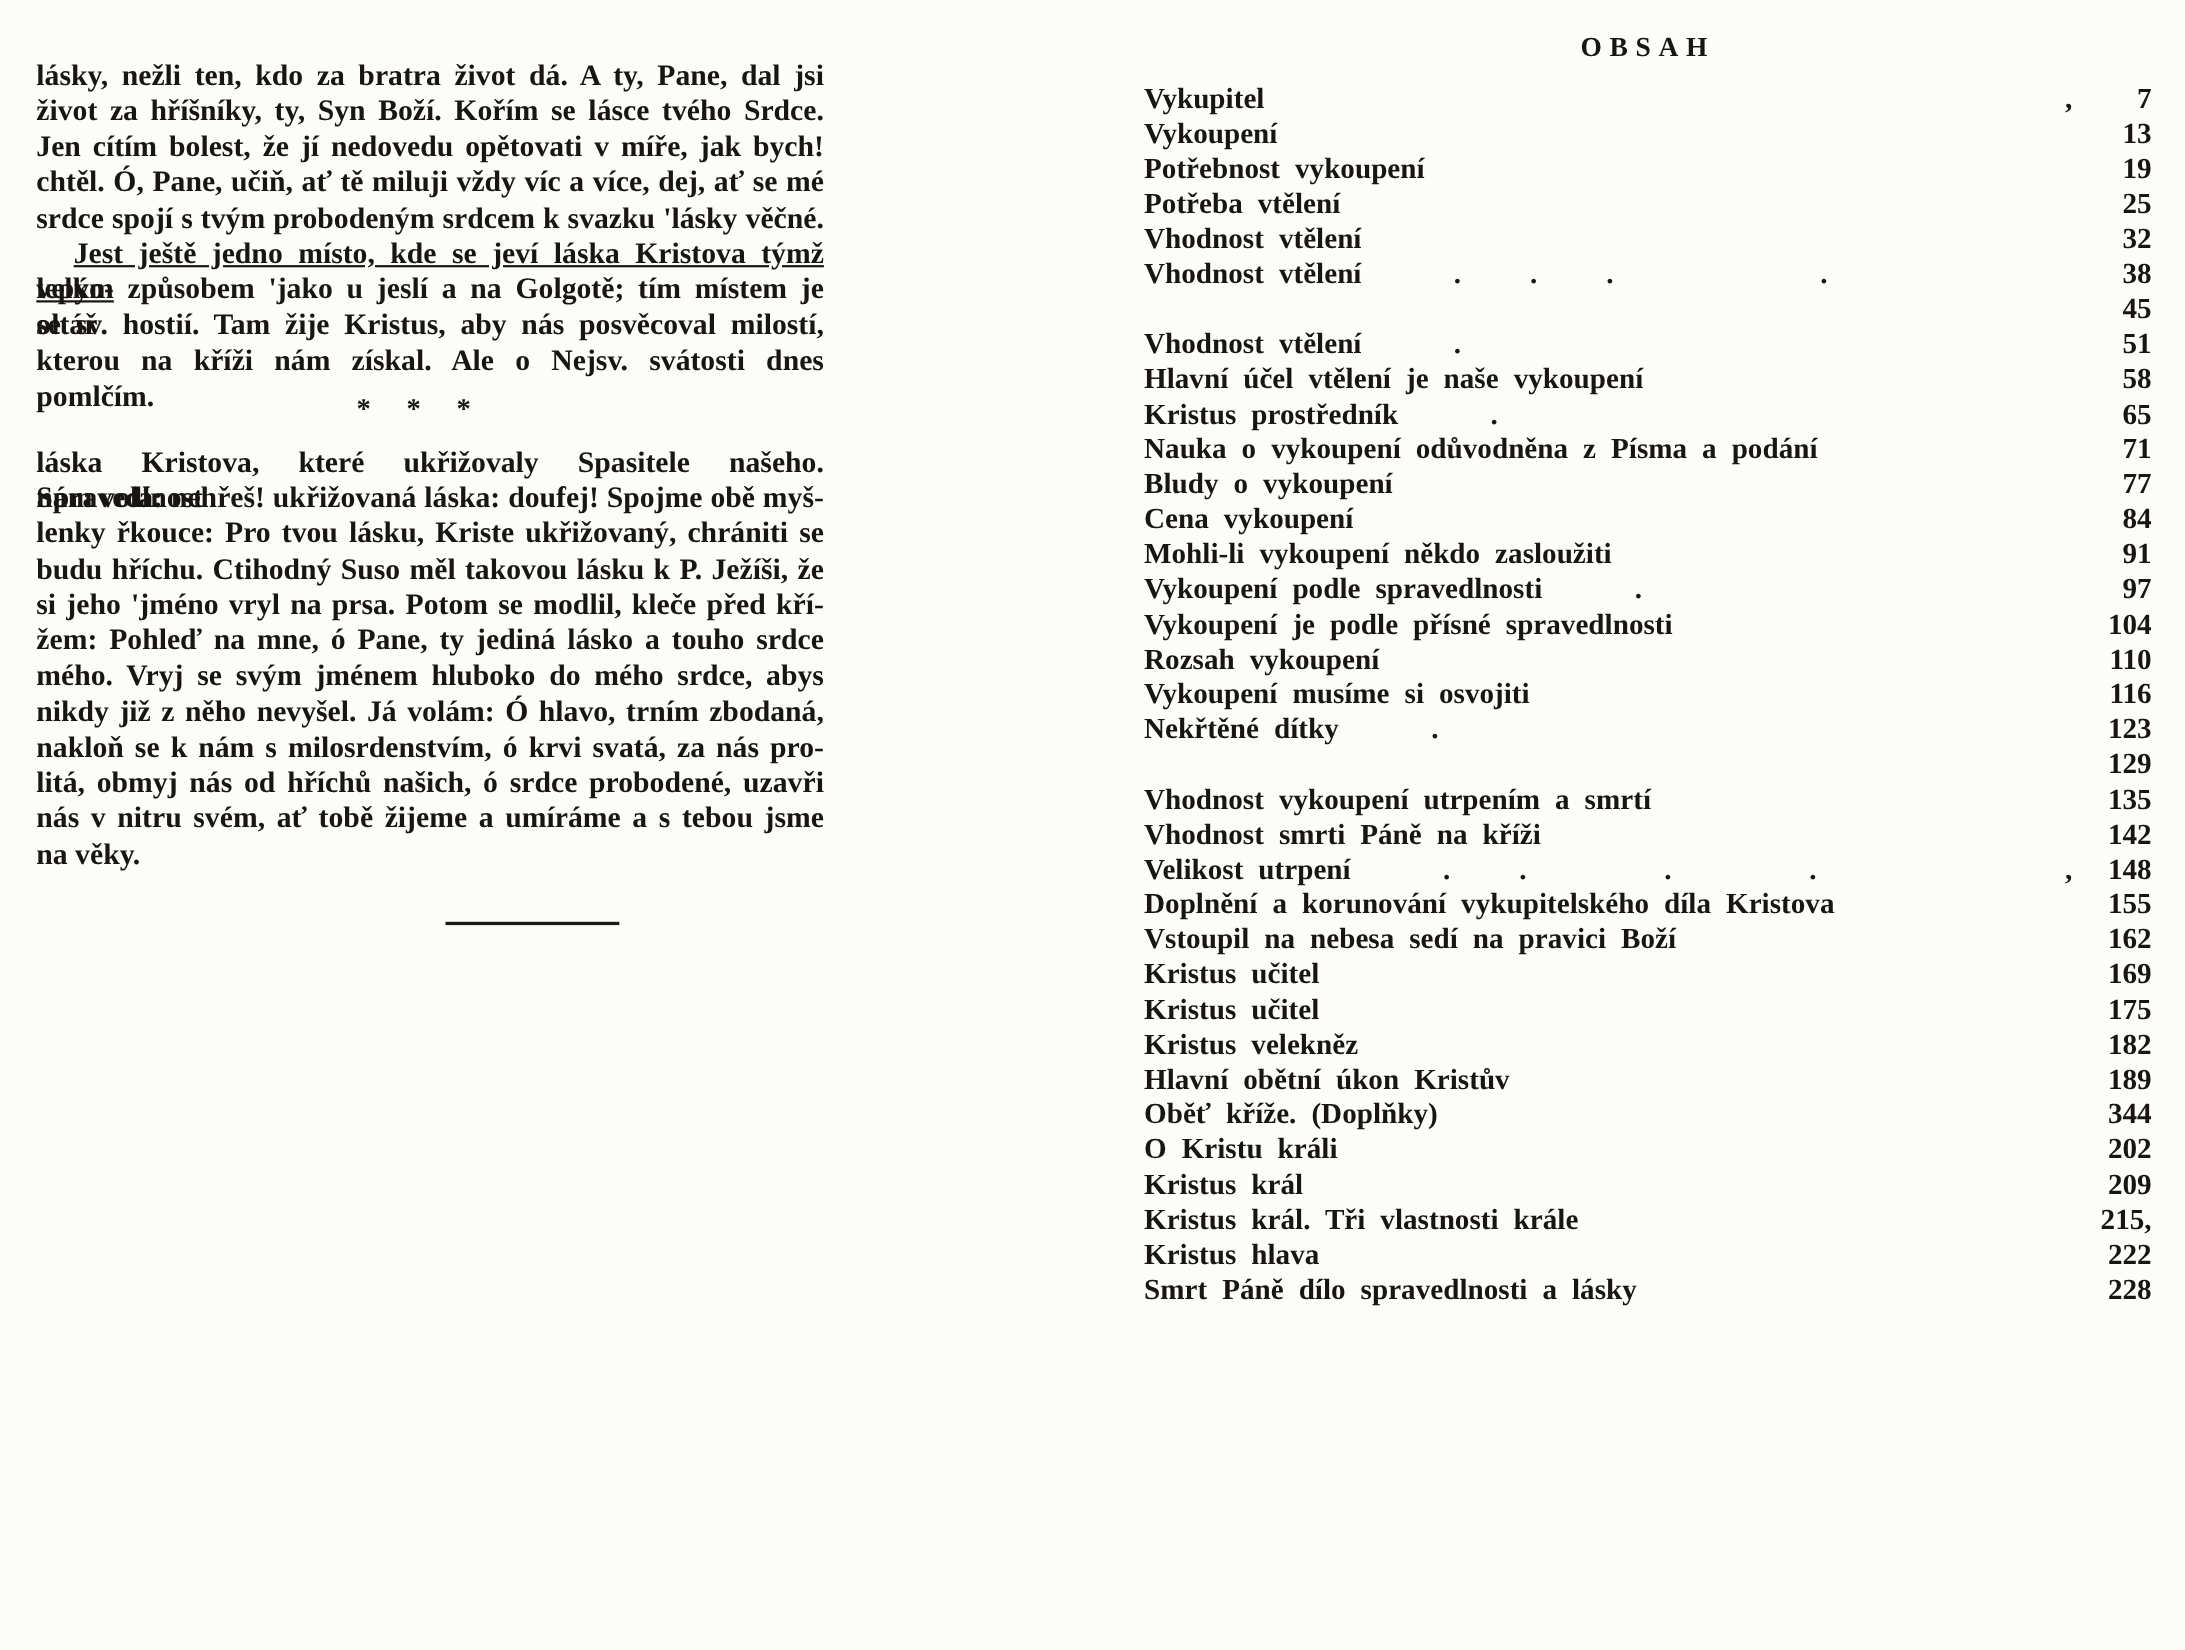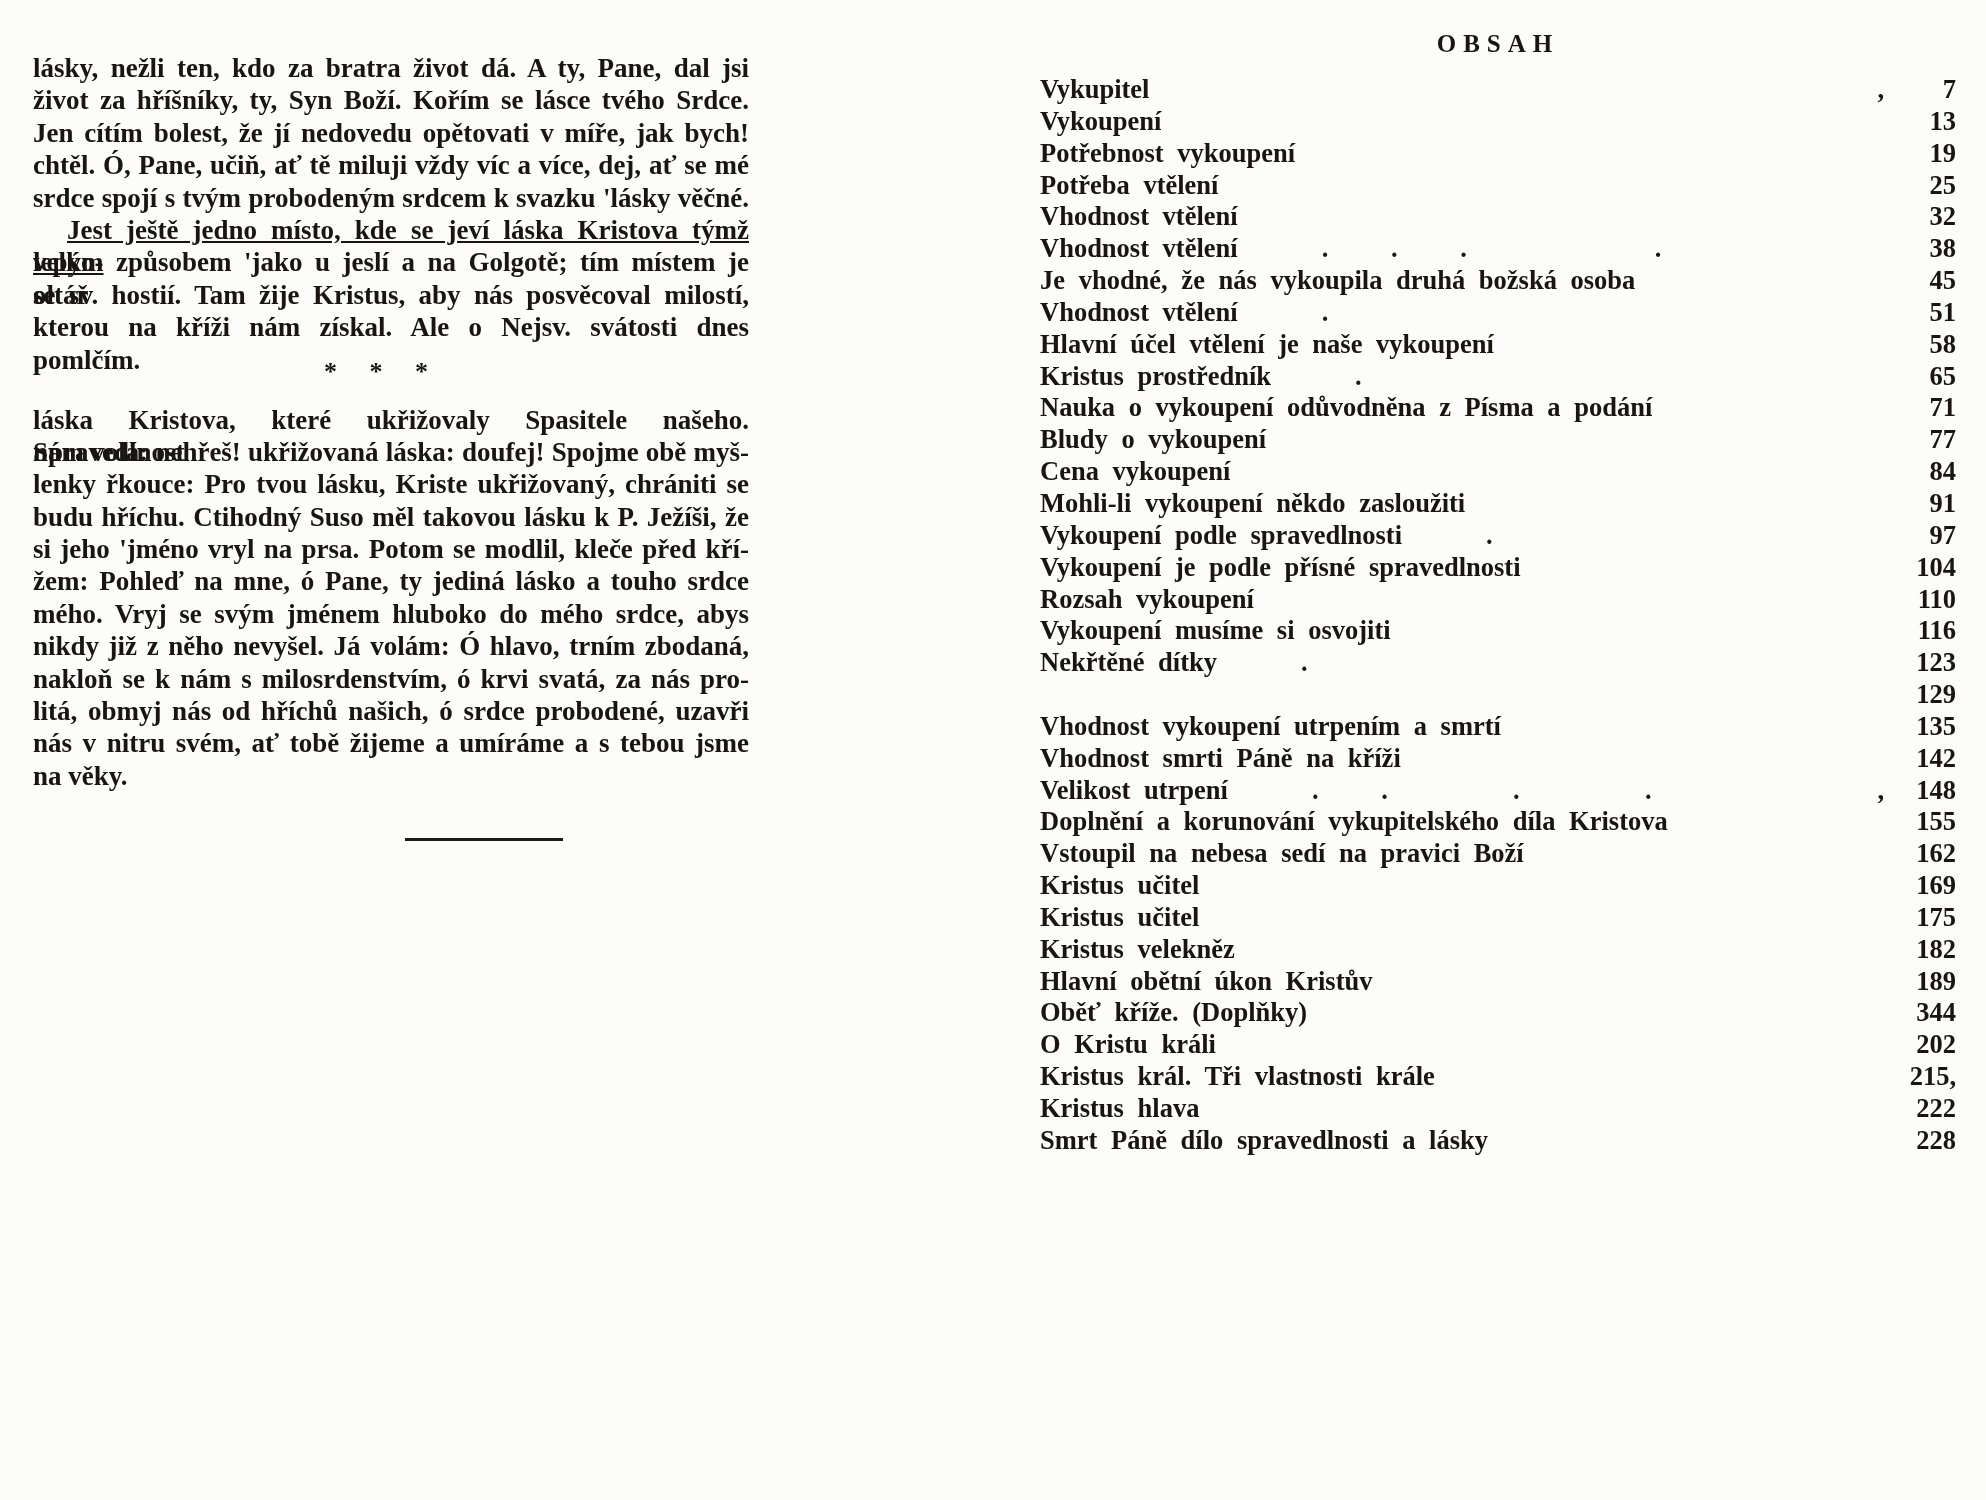--- a/index.html
+++ b/index.html
@@ -113,21 +113,20 @@
     <span class="tpre"></span>
     <span class="tpage">32</span>
   </div>
         <div class="trow">
     <span class="tlabel">Vhodnost vtělení</span>
     <span class="tleader">. . .   .</span>
     <span class="tpre"></span>
     <span class="tpage">38</span>
   </div>
         <div class="trow">
-    <span class="tlabel">Je vhodné, že nás vykoupila druhá božská osoba</span>
     <span class="tleader"></span>
     <span class="tpre"></span>
     <span class="tpage">45</span>
   </div>
         <div class="trow">
     <span class="tlabel">Vhodnost vtělení</span>
     <span class="tleader">.</span>
     <span class="tpre"></span>
     <span class="tpage">51</span>
   </div>
@@ -262,20 +261,26 @@
     <span class="tpre"></span>
     <span class="tpage">344</span>
   </div>
         <div class="trow">
     <span class="tlabel">O Kristu králi</span>
     <span class="tleader"></span>
     <span class="tpre"></span>
     <span class="tpage">202</span>
   </div>
         <div class="trow">
+    <span class="tlabel">Kristus král</span>
+    <span class="tleader"></span>
+    <span class="tpre"></span>
+    <span class="tpage">209</span>
+  </div>
+        <div class="trow">
     <span class="tlabel">Kristus král. Tři vlastnosti krále</span>
     <span class="tleader"></span>
     <span class="tpre"></span>
     <span class="tpage">215,</span>
   </div>
         <div class="trow">
     <span class="tlabel">Kristus hlava</span>
     <span class="tleader"></span>
     <span class="tpre"></span>
     <span class="tpage">222</span>

